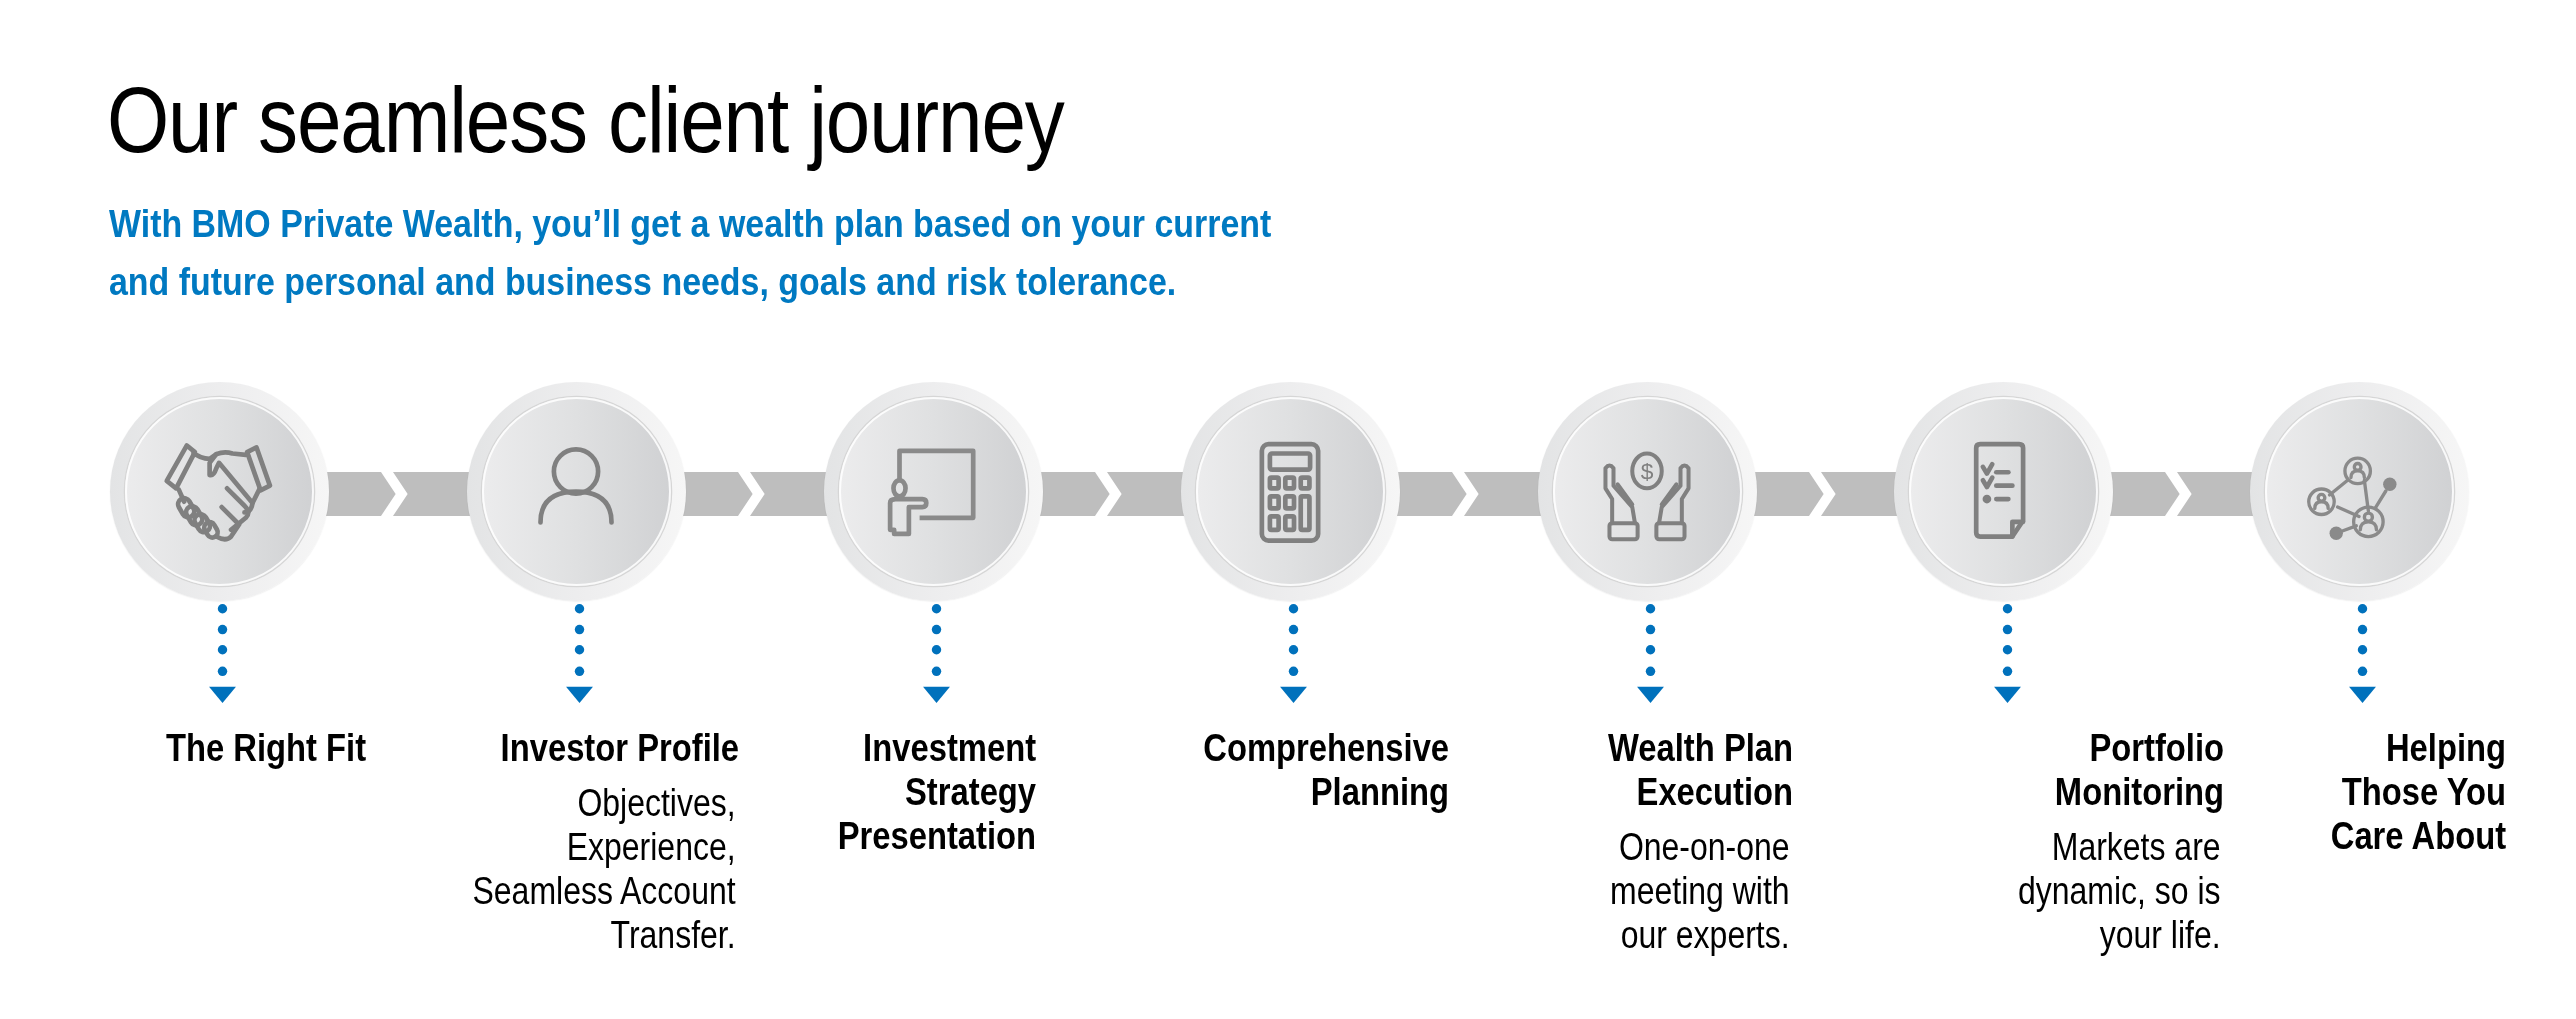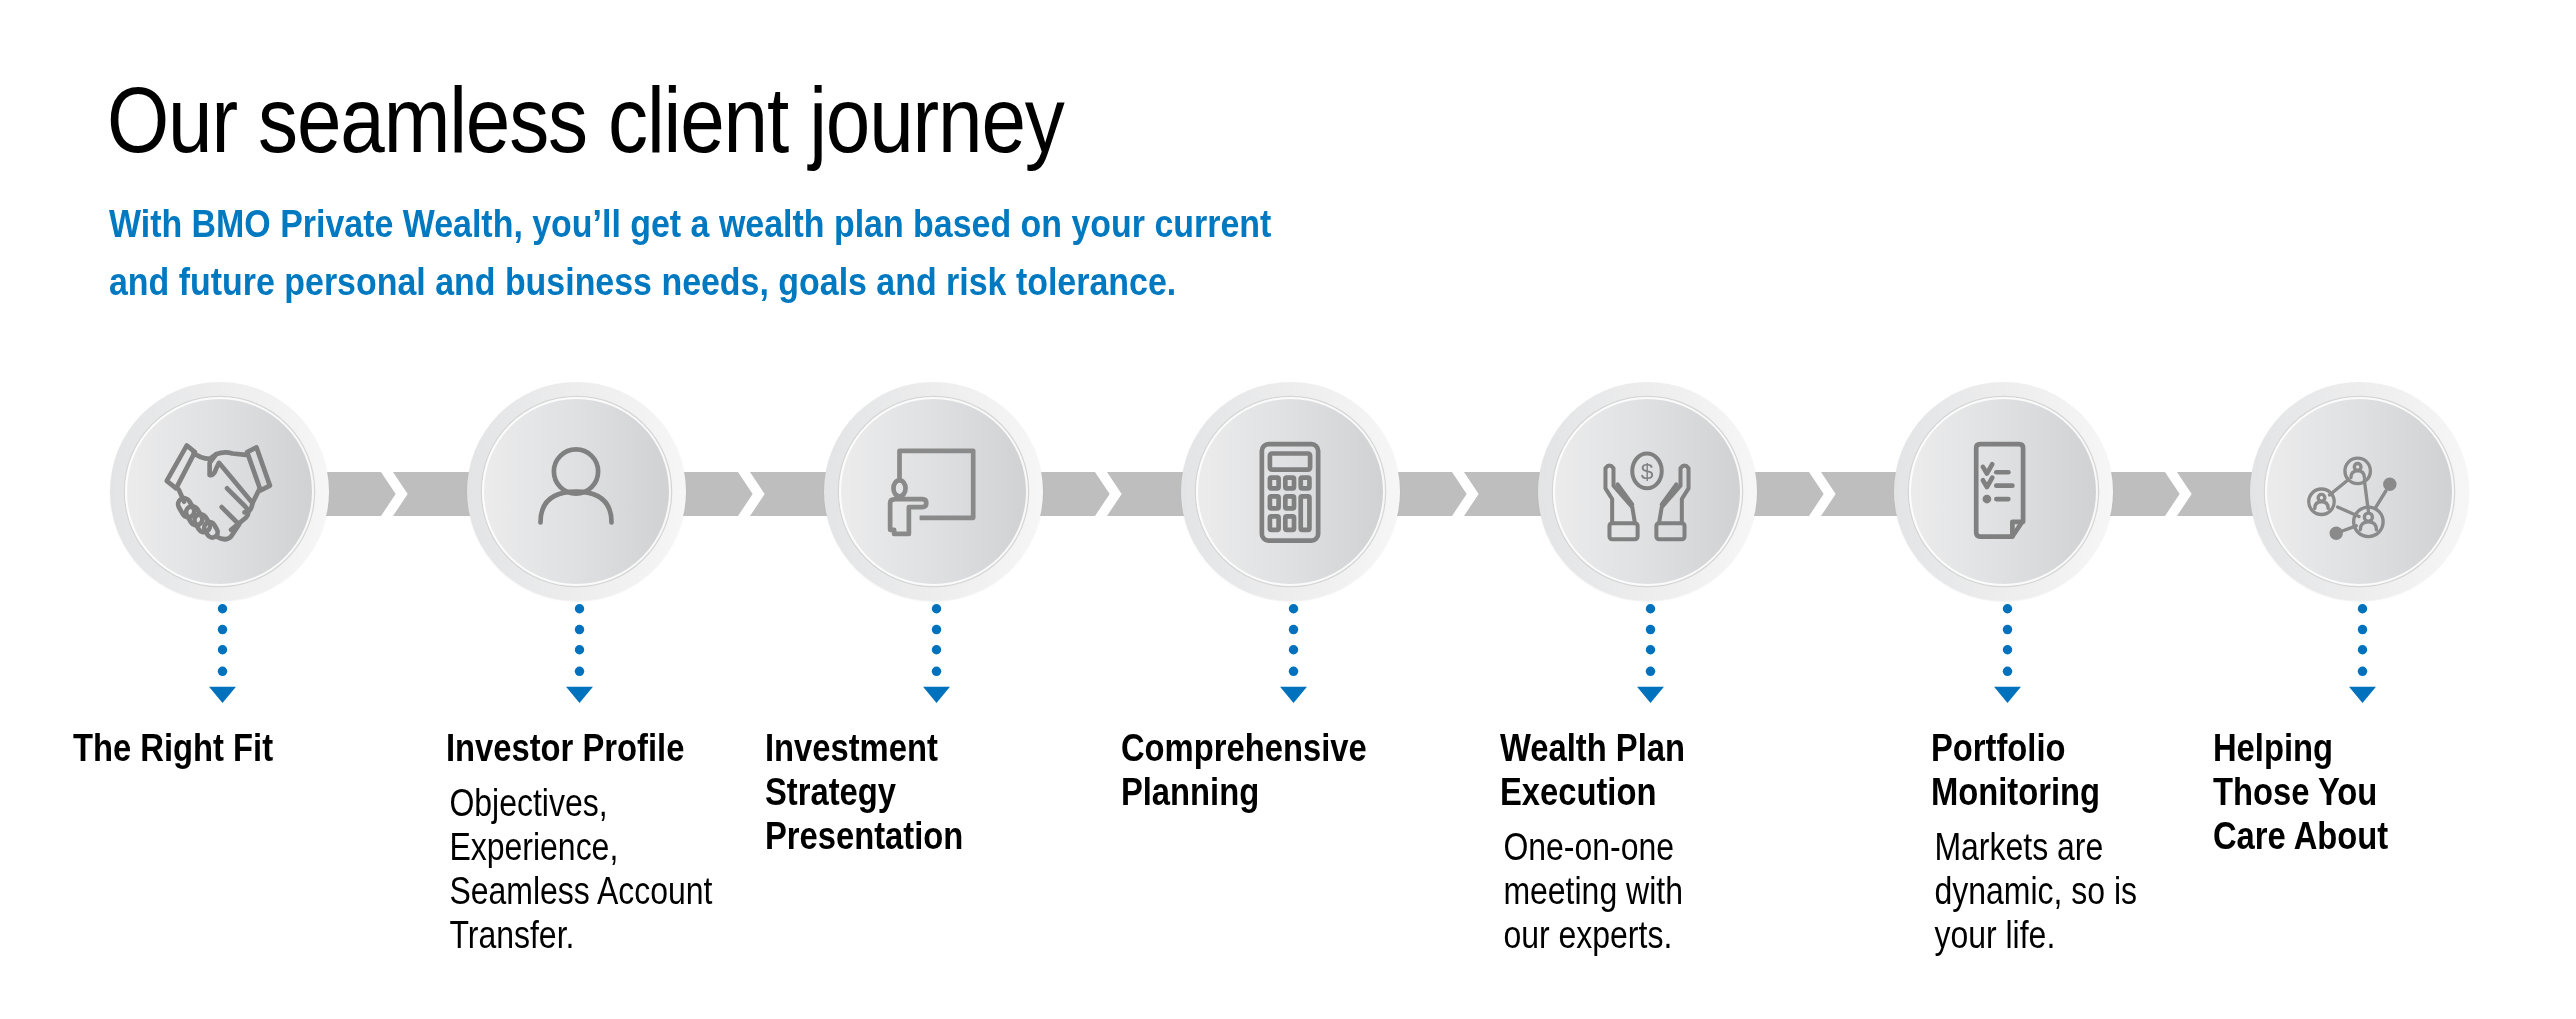--- a/index.html
+++ b/index.html
@@ -86,21 +86,21 @@
   .connector {
     position: absolute;
     top: 604px;
     width: 27px;
     height: 101px;
   }
   .label {
     position: absolute;
     top: 726px;
     width: 349px;
-    text-align: left;
+    text-align: right;
   }
   .label .heading {
     font-weight: 700;
     font-size: 39px;
     line-height: 44px;
     transform: scaleX(0.84);
     white-space: nowrap;
   }
   .label .heading span, .label .desc span { display: block; }
   .label .desc {
@@ -304,29 +304,29 @@
     <span>Investor Profile</span>
   </div>
   <div class="desc">
     <span>Objectives,</span>
     <span>Experience,</span>
     <span>Seamless Account</span>
     <span>Transfer.</span>
   </div>
 </div>
 
-<div class="label" style="left:737px">
+<div class="label" style="left:715px">
   <div class="heading">
     <span>Investment</span>
     <span>Strategy</span>
     <span>Presentation</span>
   </div>
 </div>
 
-<div class="label" style="left:1093px">
+<div class="label" style="left:1128px">
   <div class="heading">
     <span>Comprehensive</span>
     <span>Planning</span>
   </div>
 </div>
 
 <div class="label" style="left:1472px">
   <div class="heading">
     <span>Wealth Plan</span>
     <span>Execution</span>

